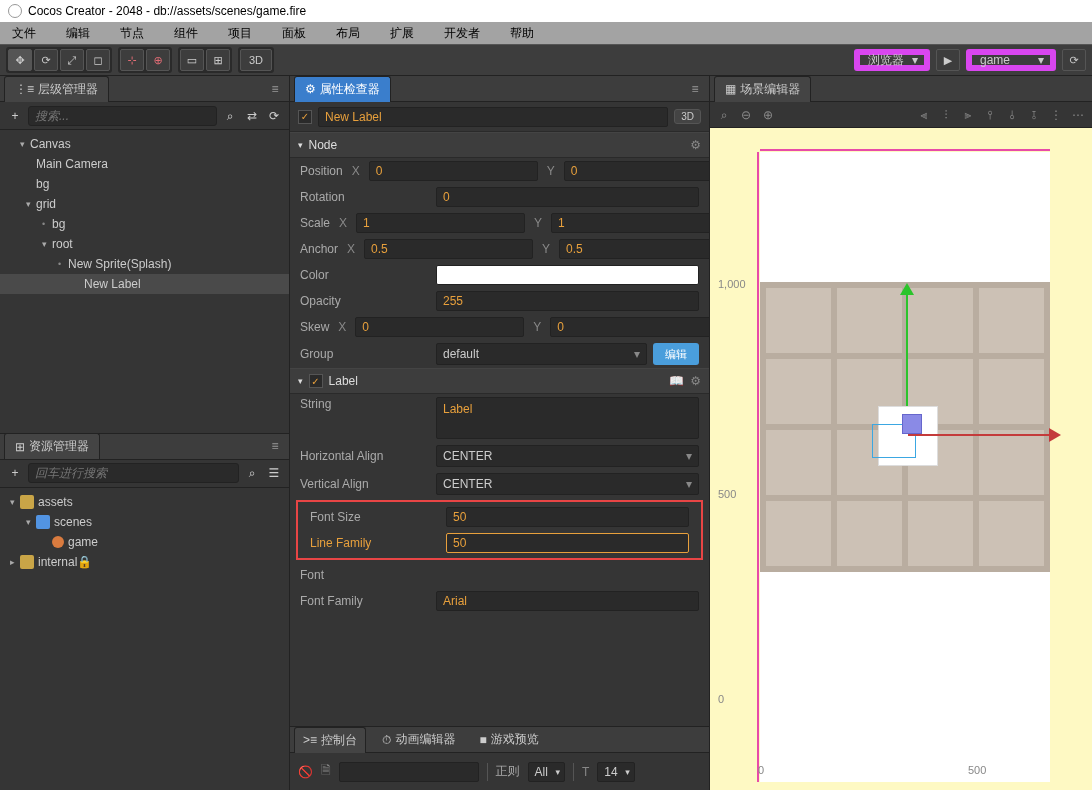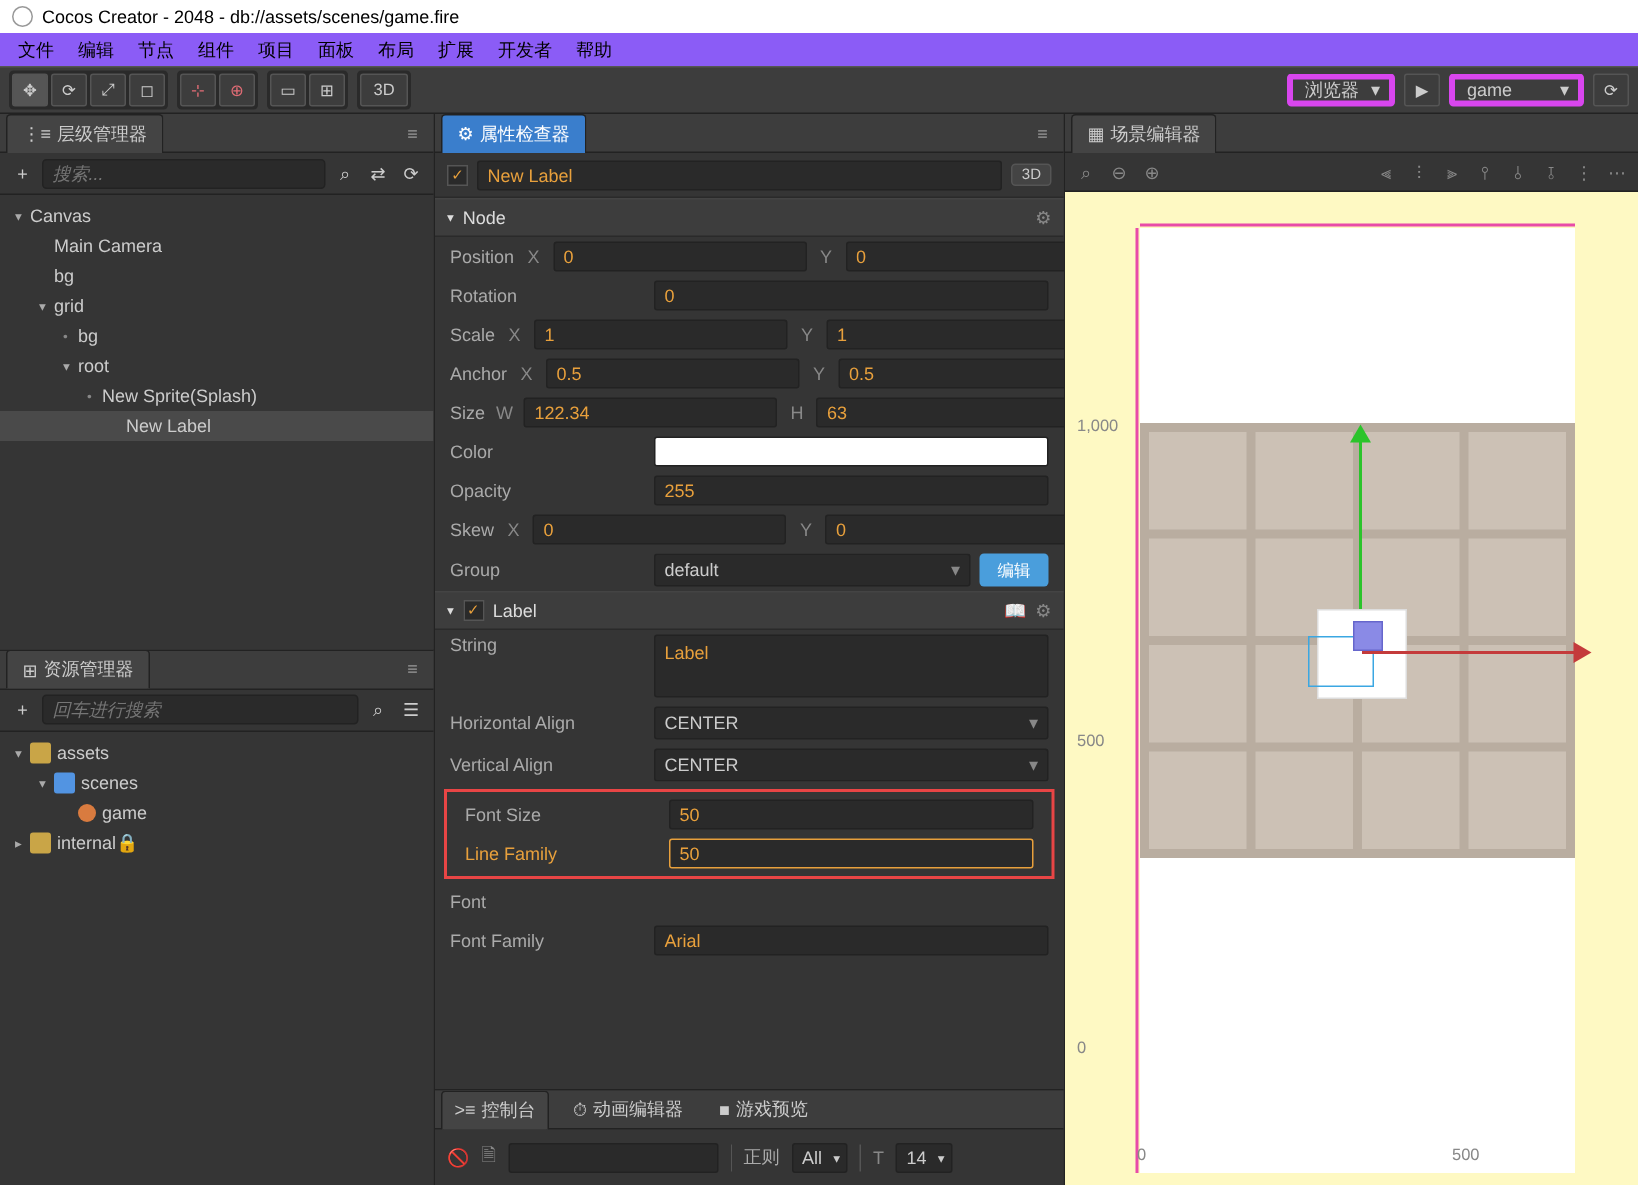--- a/index.html
+++ b/index.html
@@ -1,27 +1,27 @@
 <!DOCTYPE html>
 <html><head>
 <meta charset="utf-8">
 <style>
 * { margin: 0; padding: 0; box-sizing: border-box; font-family: -apple-system, "Segoe UI", Arial, sans-serif; font-size: 12px; }
 body { background: #3a3a3a; color: #aaa; overflow: hidden; width: 1092px; height: 790px; }
 .titlebar { background: #fff; color: #000; height: 22px; padding: 3px 8px; font-size: 12px; display: flex; align-items: center; }
 .titlebar-icon { width: 14px; height: 14px; border-radius: 50%; border: 1px solid #999; margin-right: 6px; }
-.menubar { background: #8b5cf6; height: 22px; display: flex; padding: 0 4px; }
+.menubar { background: #a3a3a3; height: 22px; display: flex; padding: 0 4px; gap: 14px; }
 .menubar span { padding: 3px 8px; color: #000; cursor: pointer; }
 .toolbar { background: #3d3d3d; height: 32px; border-top: 1px solid #555; border-bottom: 1px solid #222; display: flex; align-items: center; padding: 0 6px; gap: 6px; }
 .tb-group { display: flex; gap: 2px; background: #2a2a2a; border-radius: 3px; padding: 2px; }
 .tb-btn { width: 24px; height: 22px; background: #3d3d3d; border: 1px solid #555; border-radius: 2px; display: flex; align-items: center; justify-content: center; color: #ccc; cursor: pointer; font-size: 11px; }
 .tb-btn.active { background: #555; }
 .tb-btn.red { color: #e06c75; }
 .tb-spacer { flex: 1; }
-.tb-select { background: #3d3d3d; border: 4px solid #d946ef; border-radius: 3px; height: 22px; padding: 0 20px 0 8px; color: #ccc; position: relative; display: flex; align-items: center; }
+.tb-select { background: #3d3d3d; border: 6px solid #d946ef; border-radius: 3px; height: 22px; padding: 0 20px 0 8px; color: #ccc; position: relative; display: flex; align-items: center; }
 .tb-select::after { content: "▾"; position: absolute; right: 6px; }
 .main { display: flex; height: calc(790px - 76px); }
 .left-col { width: 290px; display: flex; flex-direction: column; border-right: 1px solid #222; }
 .mid-col { width: 420px; display: flex; flex-direction: column; border-right: 1px solid #222; }
 .right-col { flex: 1; display: flex; flex-direction: column; }
 .panel-header { background: #3d3d3d; height: 26px; display: flex; align-items: center; padding: 0 4px; border-bottom: 1px solid #222; }
 .panel-tab { background: #444; border: 1px solid #222; border-bottom: none; padding: 4px 10px; display: flex; align-items: center; gap: 4px; color: #ccc; border-radius: 3px 3px 0 0; }
 .panel-tab.blue { background: #3a7ecc; color: #fff; }
 .panel-header .icon-btn { width: 20px; height: 20px; display: flex; align-items: center; justify-content: center; color: #999; cursor: pointer; margin-left: 2px; }
 .panel-toolbar { background: #353535; height: 28px; display: flex; align-items: center; padding: 0 6px; gap: 4px; border-bottom: 1px solid #222; }
@@ -156,21 +156,21 @@
         <div class="icon-btn">≡</div>
       </div>
       <div class="panel-toolbar">
         <div class="plus-btn">+</div>
         <input class="search-input" placeholder="搜索..." style="">
         <div class="plus-btn">⌕</div>
         <div class="plus-btn">⇄</div>
         <div class="plus-btn">⟳</div>
       </div>
       <div class="tree" id="htree">
-          <div class="tree-item" style="padding-left: 10px;">
+          <div class="tree-item" style="padding-left: 20px;">
             <span class="caret down"></span>
             <span>Canvas</span>
           </div>
           <div class="tree-item" style="padding-left: 26px;">
             <span class="caret "></span>
             <span>Main Camera</span>
           </div>
           <div class="tree-item" style="padding-left: 26px;">
             <span class="caret "></span>
             <span>bg</span>
@@ -283,29 +283,20 @@
             <input class="num-input" value="1" style="">
           </div>
         </div>
       <div class="prop-row">
           <div class="prop-label">Anchor</div>
         <div class="prop-fields">
             <span class="field-lbl">X</span>
             <input class="num-input" value="0.5" style="">
             <span class="field-lbl">Y</span>
             <input class="num-input" value="0.5" style="">
-          </div>
-        </div>
-      <div class="prop-row">
-          <div class="prop-label">Size</div>
-        <div class="prop-fields">
-            <span class="field-lbl">W</span>
-            <input class="num-input" value="122.34" style="">
-            <span class="field-lbl">H</span>
-            <input class="num-input" value="63" style="">
           </div>
         </div>
       <div class="prop-row">
           <div class="prop-label">Color</div>
         <div class="prop-fields">
             <div class="color-swatch"></div>
           </div>
         </div>
       <div class="prop-row">
           <div class="prop-label">Opacity</div>

